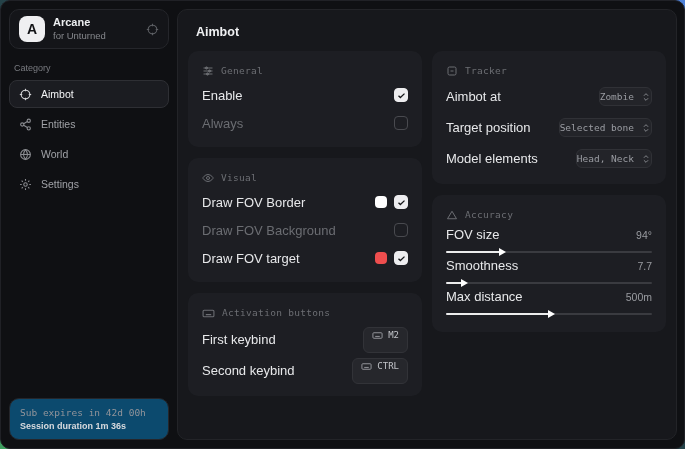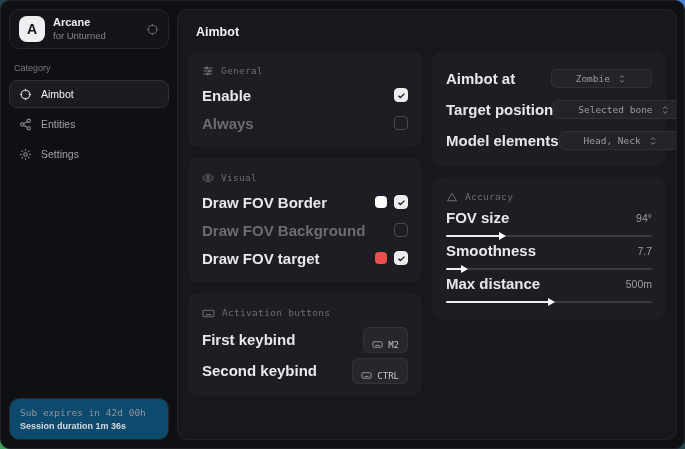--- a/index.html
+++ b/index.html
@@ -58,46 +58,46 @@
   .col { flex:1; display:flex; flex-direction:column; gap:11px; min-width:0; }
   .card { background:#1d1e23; border-radius:10px; padding:10px 14px 12px; }
   .card-head {
     display:flex; gap:7px;
     color:#6c6e73; font-family:"DejaVu Sans Mono", monospace;
     font-size:9.5px; letter-spacing:.3px; margin:4px 0 6px;
   }
   .card-head .ico { display:flex; }
   .row { display:flex; align-items:center; min-height:24px; margin-top:4px; }
   .row.tall { min-height:27px; }
-  .row-label { font-size:15px; font-weight:700; color:#e7e8ea; white-space:nowrap; }
+  .row-label { font-size:13px; font-weight:400; color:#e7e8ea; white-space:nowrap; }
   .row-label.dim { color:#6b6d72; }
   .row-right { margin-left:auto; display:flex; align-items:center; gap:7px; }
   
   .checkbox {
     width:14px; height:14px; border-radius:4px;
     border:1.5px solid #494a4f; display:flex; align-items:center; justify-content:center;
   }
   .checkbox svg { display:none; }
   .checkbox.on { background:#ededef; border-color:#ededef; }
   .checkbox.on svg { display:block; }
   
   .swatch { width:12px; height:12px; border-radius:4px; background:#555; }
   
   .keybtn {
-    display:flex; align-items:flex-end; gap:5px;
+    display:flex; align-items:flex-start; gap:5px;
     background:#26272c; border:1px solid #323338; border-radius:6px;
     padding:2px 8px; height:26px;
     color:#c1c3c8; font-family:"DejaVu Sans Mono", monospace; font-size:9px;
   }
   .keybtn .ico { display:flex; color:#9b9da2; }
   
   .dropdown {
     display:flex; align-items:center; gap:7px;
     background:#232429; border:1px solid #303136; border-radius:6px;
-    padding:0 24px; height:19px;
+    padding:0 0; height:19px;
     color:#9a9ca2; font-family:"DejaVu Sans Mono", monospace; font-size:9.5px;
     white-space:nowrap;
   }
   .dropdown .ico { display:flex; color:#84868b; }
   
   .slider-row { margin-top:2px;text-align:center; }
   .slider-head { display:flex; justify-content:space-between; align-items:center; }
   .slider-value { font-size:10.5px; color:#9a9ca1; font-weight:500; }
   .slider-track { position:relative; height:2px; background:#3a3b40; border-radius:2px; margin:9px 0 5px; }
   .slider-fill  { position:absolute; left:0; top:0; height:100%; background:#eceded; border-radius:2px; }
@@ -153,20 +153,30 @@
             <circle cx="18" cy="5" r="3"></circle>
             <circle cx="6" cy="12" r="3"></circle>
             <circle cx="18" cy="19" r="3"></circle>
             <line x1="8.6" y1="10.5" x2="15.4" y2="6.5"></line>
             <line x1="8.6" y1="13.5" x2="15.4" y2="17.5"></line>
           </svg>
       </span>
       <span>Entities</span>
     </div>
 
+    <div class="nav-item">
+      <span class="ico">
+        <svg width="13" height="13" viewBox="0 0 24 24" fill="none" stroke="currentColor" stroke-width="2">
+            <circle cx="12" cy="12" r="9"></circle>
+            <path d="M3 12h18"></path>
+            <path d="M12 3a14.5 14.5 0 0 1 0 18a14.5 14.5 0 0 1 0-18"></path>
+          </svg>
+      </span>
+      <span>World</span>
+    </div>
 
 
     <div class="nav-item">
       <span class="ico">
         <svg width="13" height="13" viewBox="0 0 24 24" fill="none" stroke="currentColor" stroke-width="2">
             <circle cx="12" cy="12" r="3.2"></circle>
             <path d="M12 2v3M12 19v3M2 12h3M19 12h3M4.9 4.9l2.1 2.1M17 17l2.1 2.1M4.9 19.1L7 17M17 7l2.1-2.1"></path>
           </svg>
       </span>
       <span>Settings</span>
@@ -298,20 +308,29 @@
                 <span>CTRL</span>
               </span>
             </span>
           </div>
         </div>
       </div>
 
       <div class="col">
 
         <div class="card">
+          <div class="card-head">
+            <span class="ico">
+              <svg width="12" height="12" viewBox="0 0 24 24" fill="none" stroke="currentColor" stroke-width="2">
+                  <rect x="4" y="4" width="16" height="16" rx="3"></rect>
+                  <line x1="9" y1="12" x2="15" y2="12"></line>
+                </svg>
+            </span>
+            <span>Tracker</span>
+          </div>
           <div class="row tall">
             <span class="row-label">Aimbot at</span>
             <span class="row-right">
               <span class="dropdown">
                 <span>Zombie</span>
                 <span class="ico">
                   <svg width="10" height="10" viewBox="0 0 24 24" fill="none" stroke="currentColor" stroke-width="2.4">
                       <path d="M7 15l5 5 5-5"></path>
                       <path d="M7 9l5-5 5 5"></path>
                     </svg>

